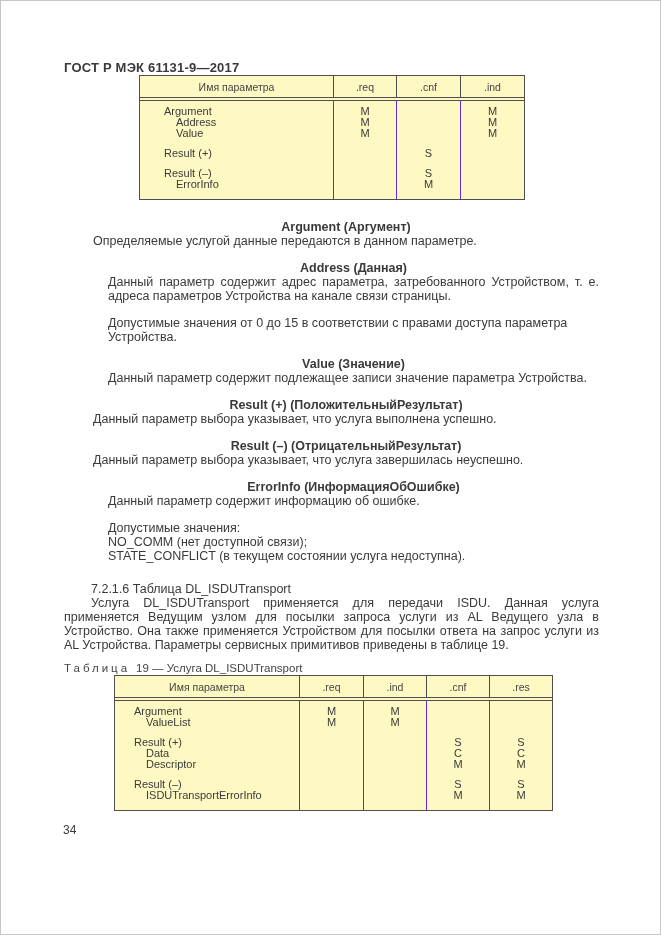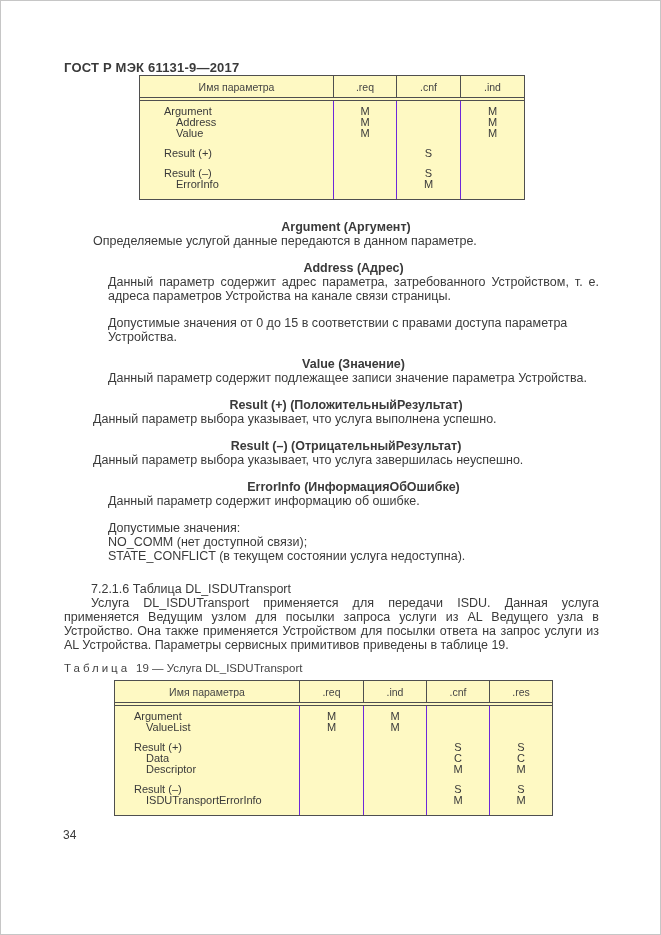--- a/index.html
+++ b/index.html
@@ -19,21 +19,21 @@
   }
   .doc-header {
     font-size:13px; font-weight:bold; line-height:14px;
     letter-spacing:.2px;
   }
   .caption {
     font-size:11.5px; line-height:13px;
     color:#444;
   }
   .cap18 { margin-top:20px; margin-bottom:5px; }
-  .cap19 { margin-top:10px; margin-bottom:5px; }
+  .cap19 { margin-top:10px; }
   .cap-word { letter-spacing:3px; }
   .cap-rest { margin-left:6px; }
 
   
   .gtable {
     border:1px solid #4f4f4f;
     background:#fef9c3;
     font-size:11px;
   }
   .t18 { margin-left:75px; width:386px; }
@@ -134,21 +134,21 @@
           <div class="tline spacer"></div>
           <div class="tline tval"></div>
           <div class="tline tval"></div>
         </div>
       </div>
     </div>
 
   <div class="sections">
       <div class="sec-h indent-a">Argument (Аргумент)</div>
       <div class="sec-p indent-a">Определяемые услугой данные передаются в данном параметре.</div>
-      <div class="sec-h indent-b gap">Address (Адрес)</div>
+      <div class="sec-h indent-b gap">Address (Данная)</div>
       <div class="sec-p indent-b justify">Данный параметр содержит адрес параметра, затребованного Устройством, т. е. адреса параметров Устройства на канале связи страницы.</div>
       <div class="sec-p indent-b gap">Допустимые значения от 0 до 15 в соответствии с правами доступа параметра Устройства.</div>
       <div class="sec-h indent-b gap">Value (Значение)</div>
       <div class="sec-p indent-b">Данный параметр содержит подлежащее записи значение параметра Устройства.</div>
       <div class="sec-h indent-a gap">Result (+) (ПоложительныйРезультат)</div>
       <div class="sec-p indent-a">Данный параметр выбора указывает, что услуга выполнена успешно.</div>
       <div class="sec-h indent-a gap">Result (–) (ОтрицательныйРезультат)</div>
       <div class="sec-p indent-a">Данный параметр выбора указывает, что услуга завершилась неуспешно.</div>
       <div class="sec-h indent-b gap">ErrorInfo (ИнформацияОбОшибке)</div>
       <div class="sec-p indent-b">Данный параметр содержит информацию об ошибке.</div>

